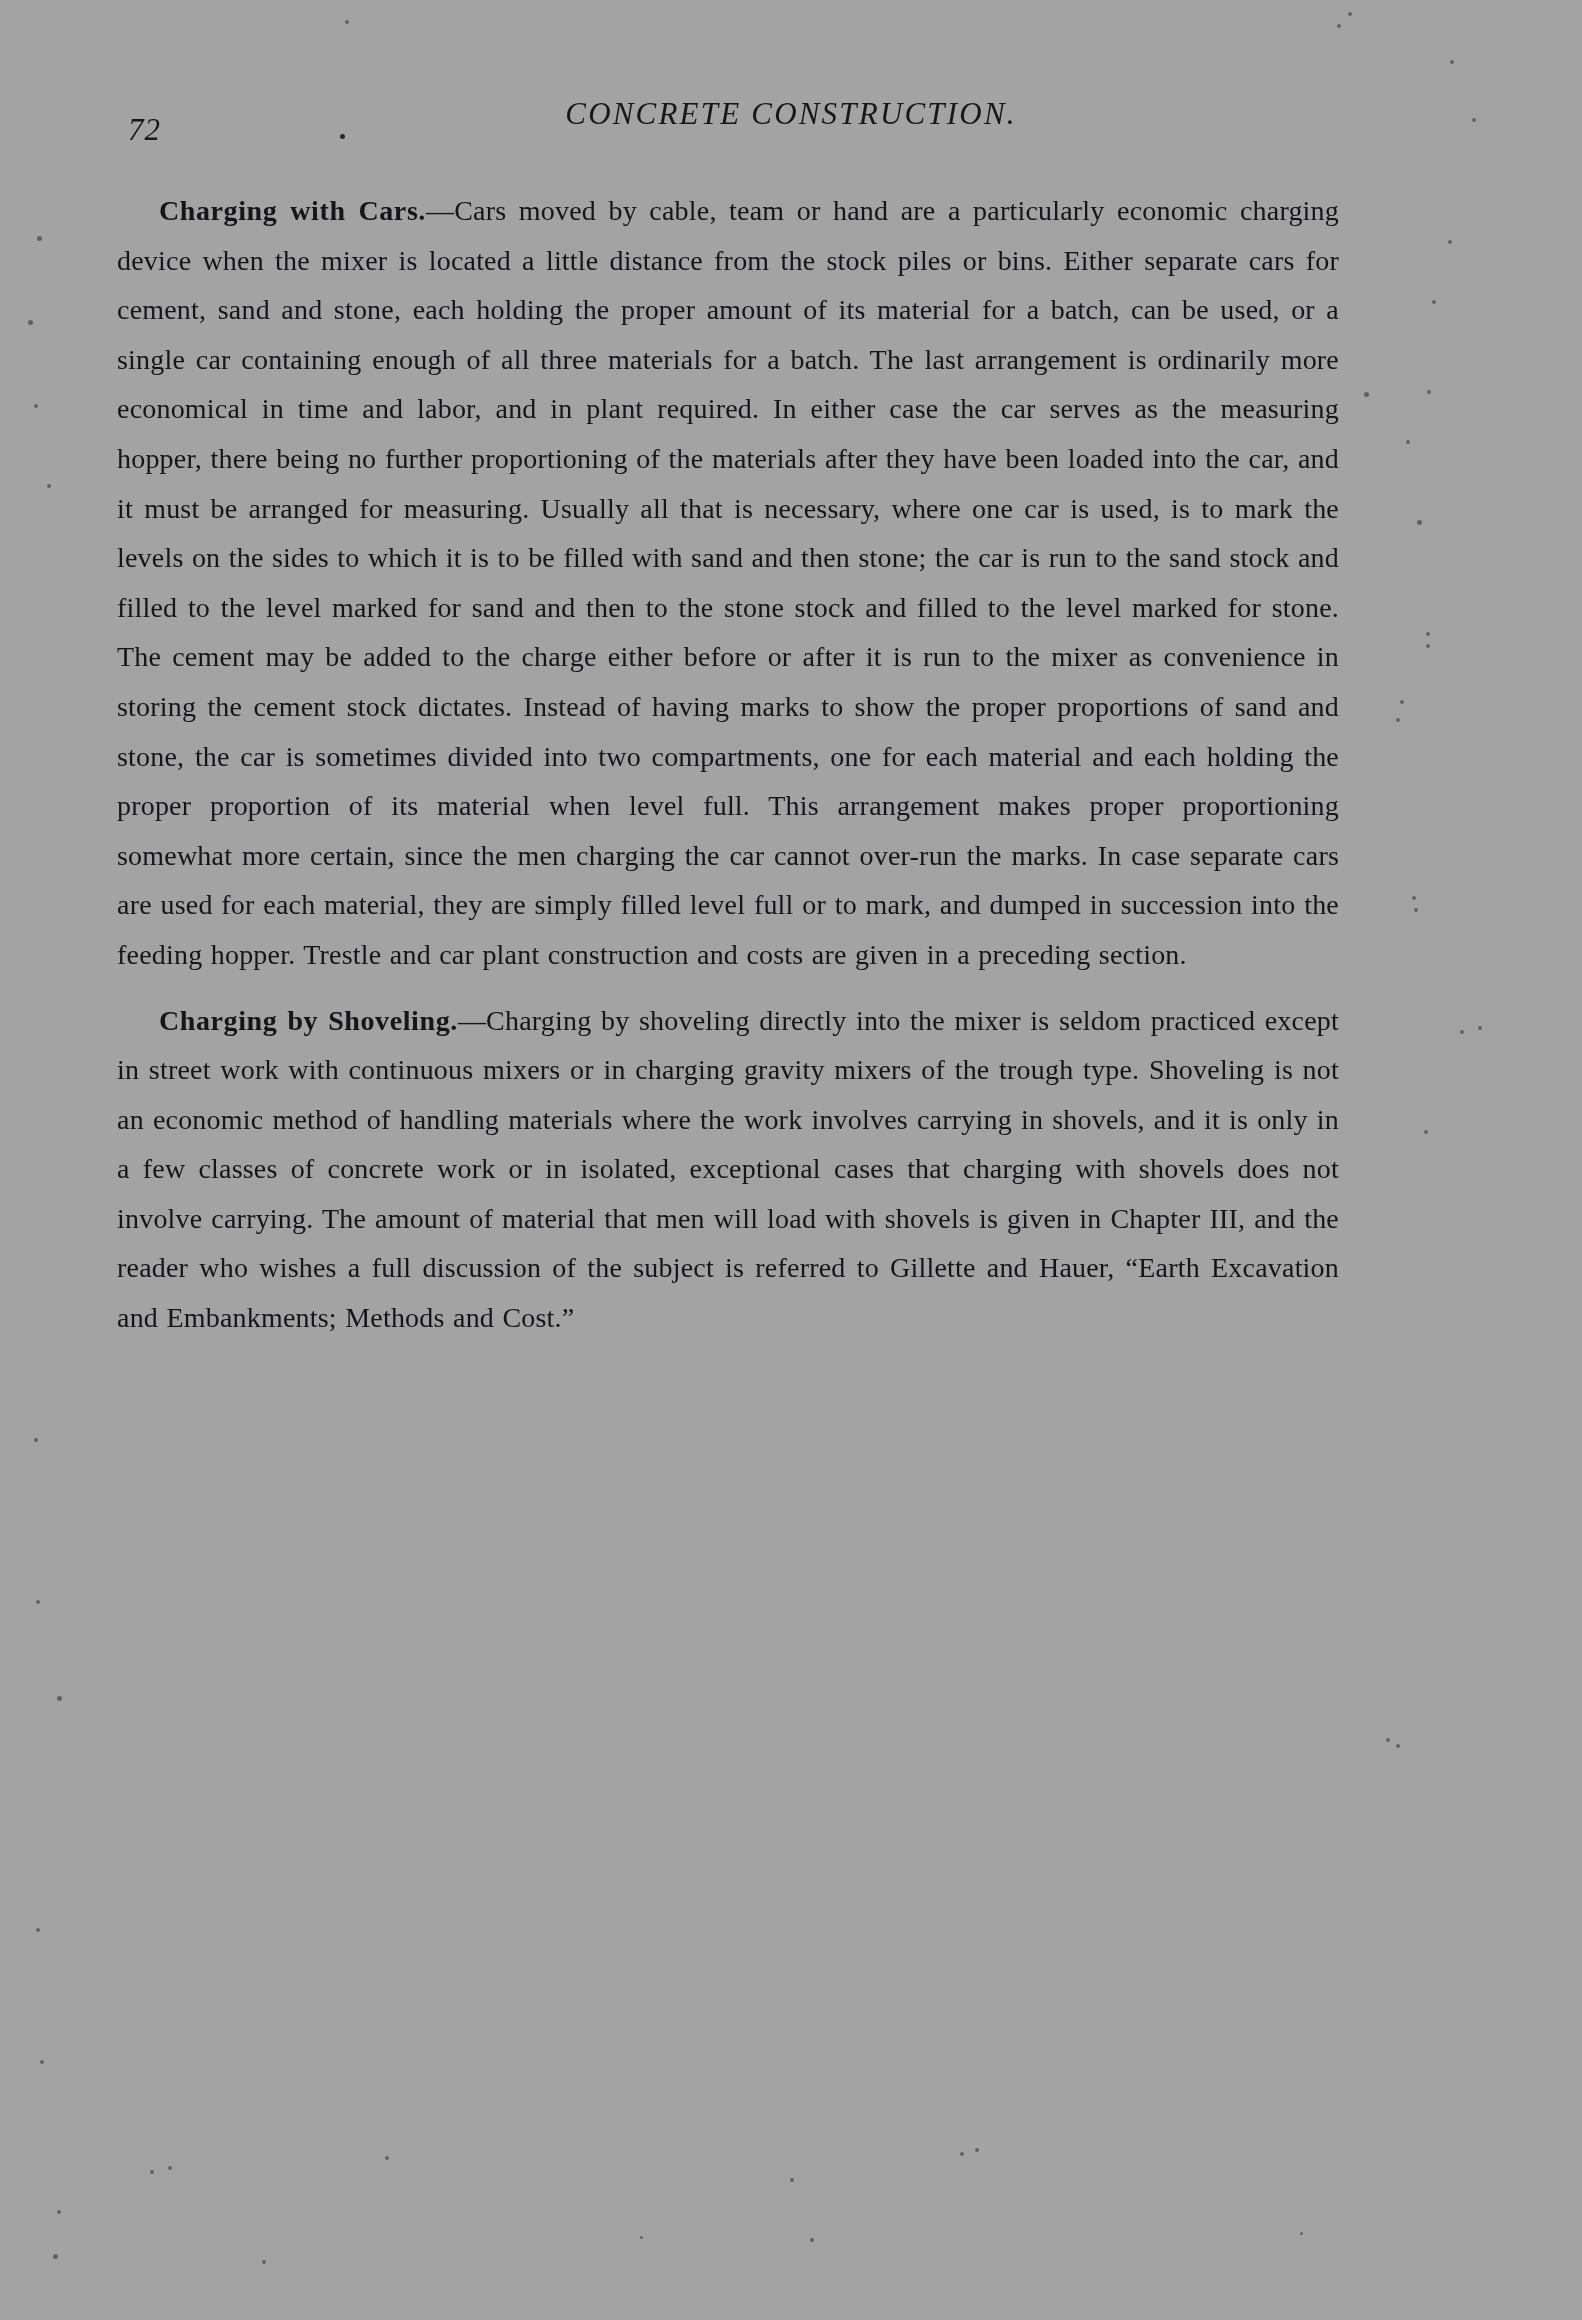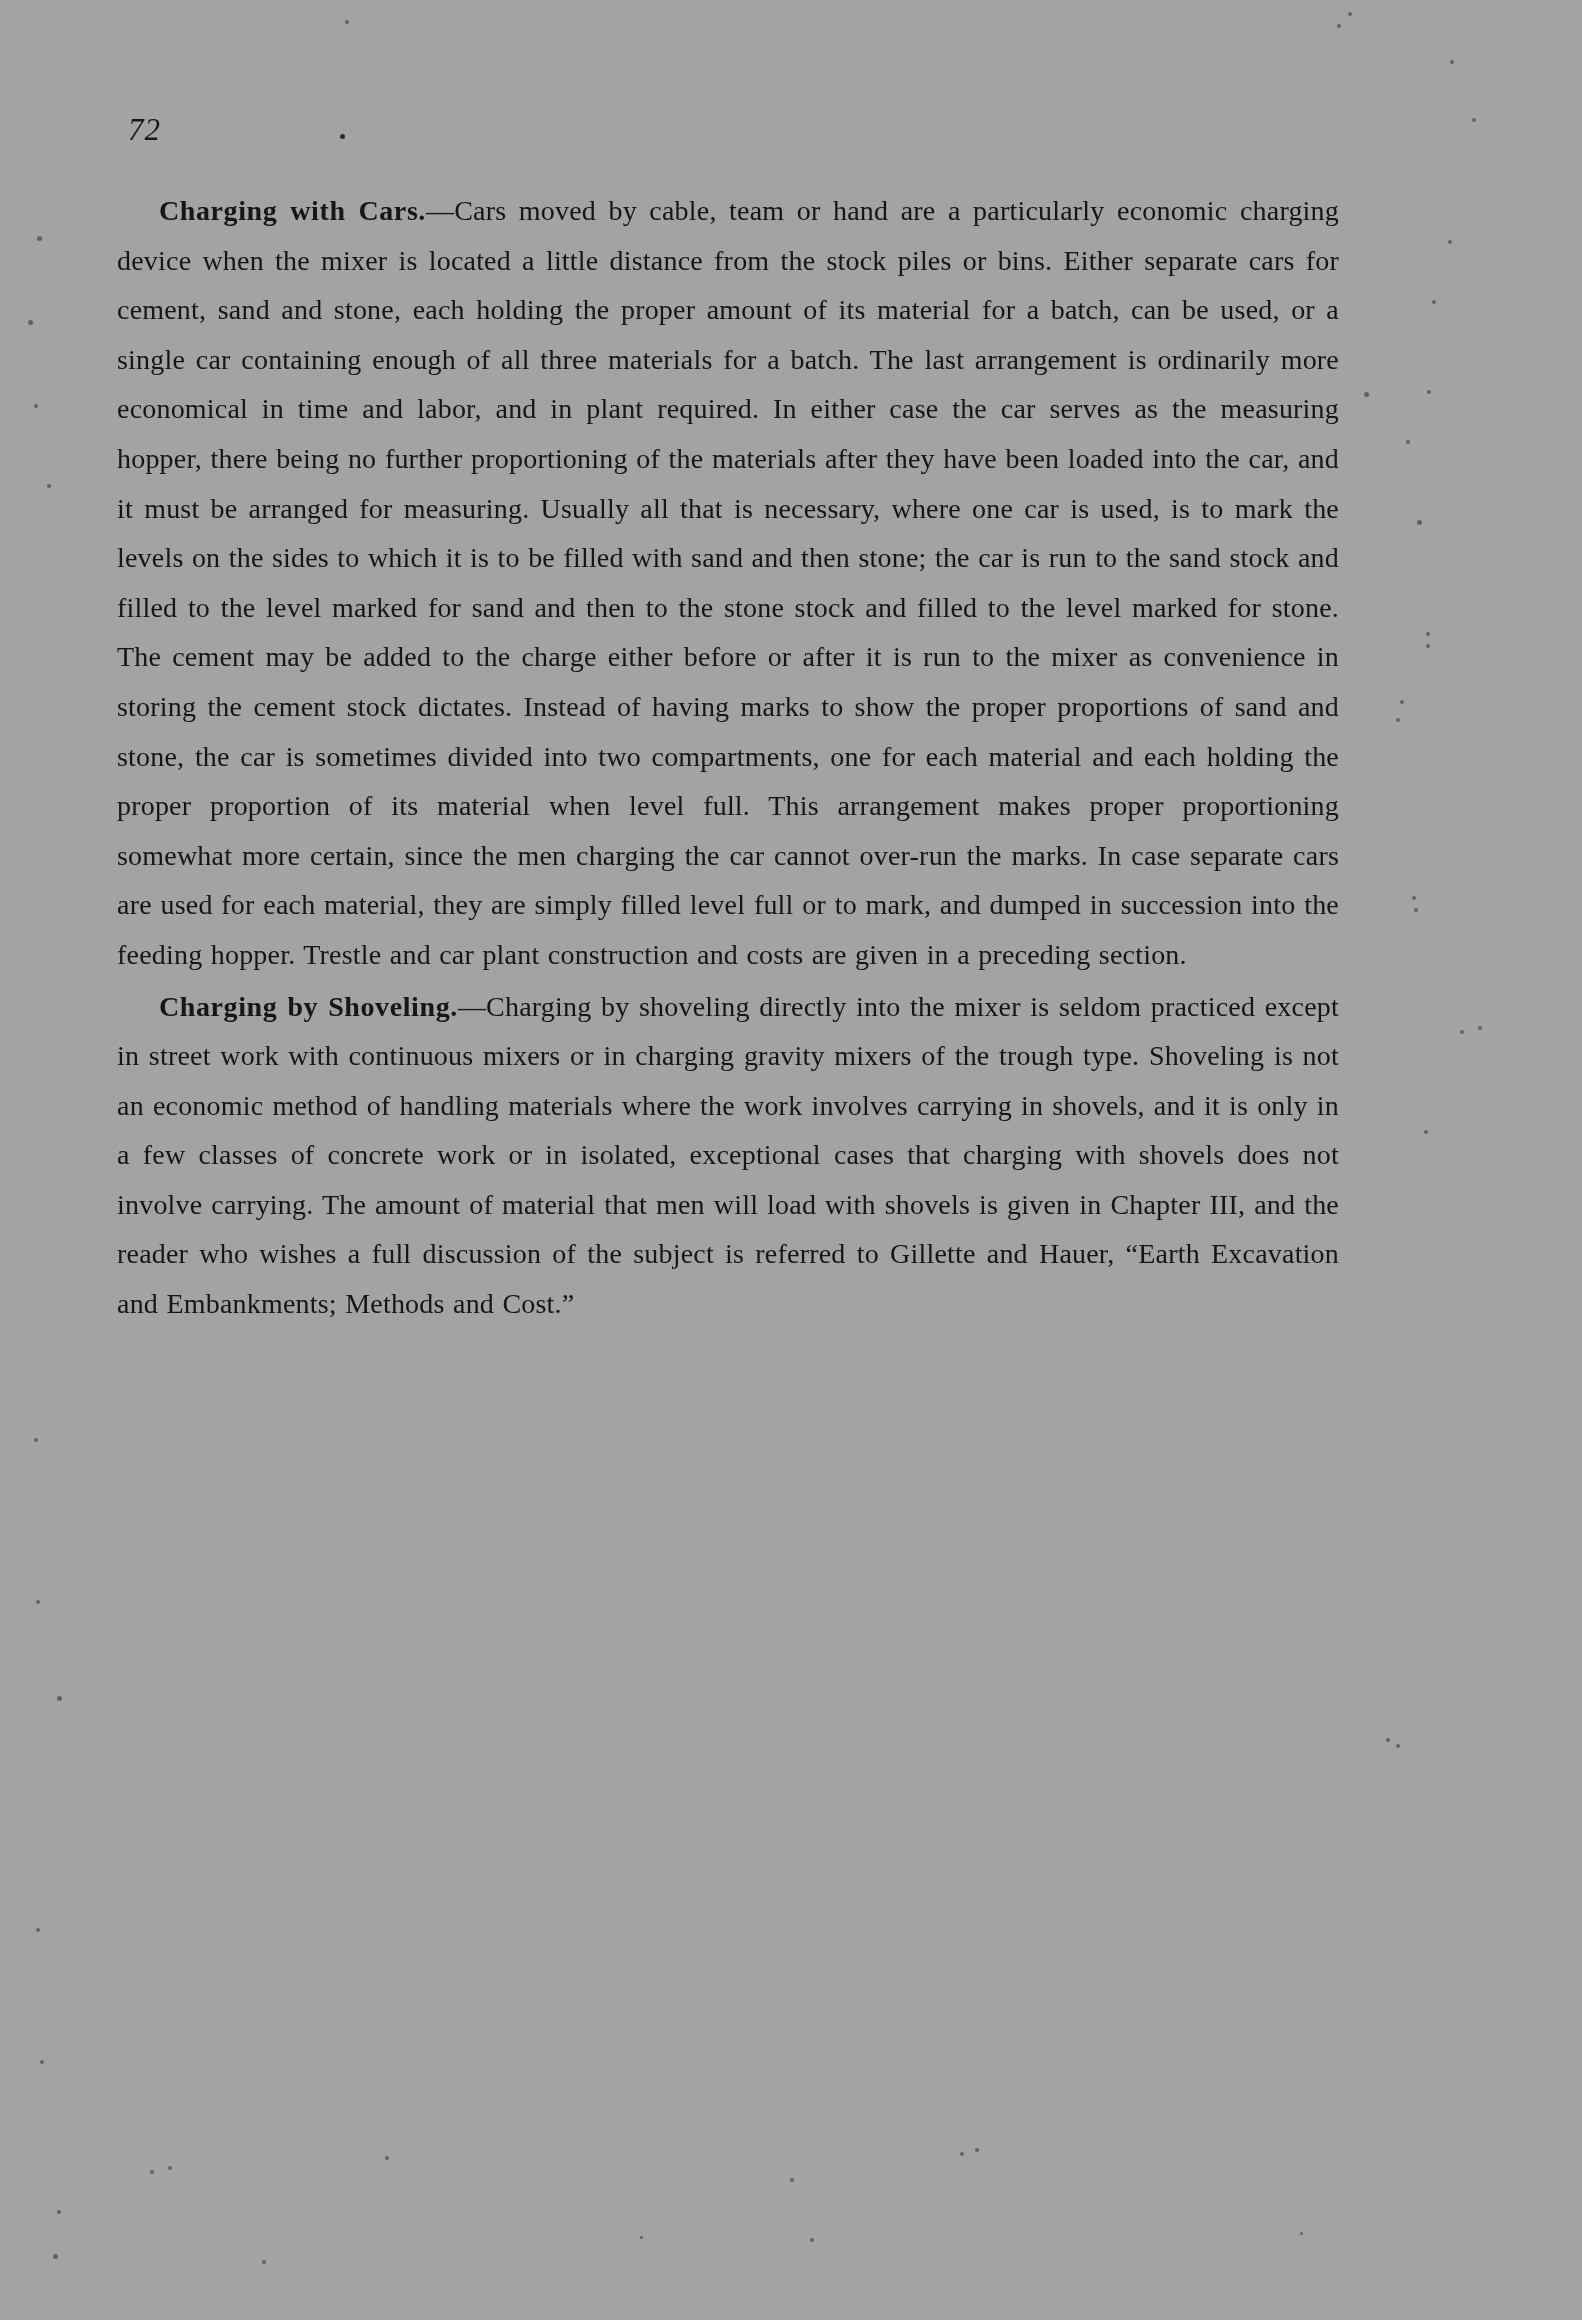--- a/index.html
+++ b/index.html
@@ -74,35 +74,36 @@
   p.para {
     margin: 0;
     text-align: justify;
     text-align-last: left;
     font-size: 28px;
     line-height: 49.6px;
     letter-spacing: .2px;
     word-spacing: 1.2px;
     color: #15151a;
   }
-  p.para + p.para { margin-top: 2px; }
+  p.para + p.para { margin-top: 16px; }
   .indent { display: inline-block; width: 42px; }
   .runin {
     font-weight: bold;
     letter-spacing: .6px;
   }
 </style>
 </head>
 <body>
 
 <div class="page">
 
   <div class="header">
     <div class="folio">72</div>
     <div class="header-dot"></div>
+    <div class="running-head">CONCRETE CONSTRUCTION.</div>
   </div>
 
   <div class="body-col">
 
     <p class="para"><span class="indent"></span><span class="runin">Charging with Cars.</span><span>—</span><span>Cars moved by cable, team or hand are a particularly economic charging device when the mixer is located a little distance from the stock piles or bins. Either separate cars for cement, sand and stone, each holding the proper amount of its material for a batch, can be used, or a single car containing enough of all three materials for a batch. The last arrangement is ordinarily more economical in time and labor, and in plant required. In either case the car serves as the measuring hopper, there being no further proportioning of the materials after they have been loaded into the car, and it must be arranged for measuring. Usually all that is necessary, where one car is used, is to mark the levels on the sides to which it is to be filled with sand and then stone; the car is run to the sand stock and filled to the level marked for sand and then to the stone stock and filled to the level marked for stone. The cement may be added to the charge either before or after it is run to the mixer as convenience in storing the cement stock dictates. Instead of having marks to show the proper proportions of sand and stone, the car is sometimes divided into two compartments, one for each material and each holding the proper proportion of its material when level full. This arrangement makes proper proportioning somewhat more certain, since the men charging the car cannot over-run the marks. In case separate cars are used for each material, they are simply filled level full or to mark, and dumped in succession into the feeding hopper. Trestle and car plant construction and costs are given in a preceding section.</span></p>
 
     <p class="para"><span class="indent"></span><span class="runin">Charging by Shoveling.</span><span>—</span><span>Charging by shoveling directly into the mixer is seldom practiced except in street work with continuous mixers or in charging gravity mixers of the trough type. Shoveling is not an economic method of handling materials where the work involves carrying in shovels, and it is only in a few classes of concrete work or in isolated, exceptional cases that charging with shovels does not involve carrying. The amount of material that men will load with shovels is given in Chapter III, and the reader who wishes a full discussion of the subject is referred to Gillette and Hauer, “Earth Excavation and Embankments; Methods and Cost.”</span></p>
 
   </div>
 

